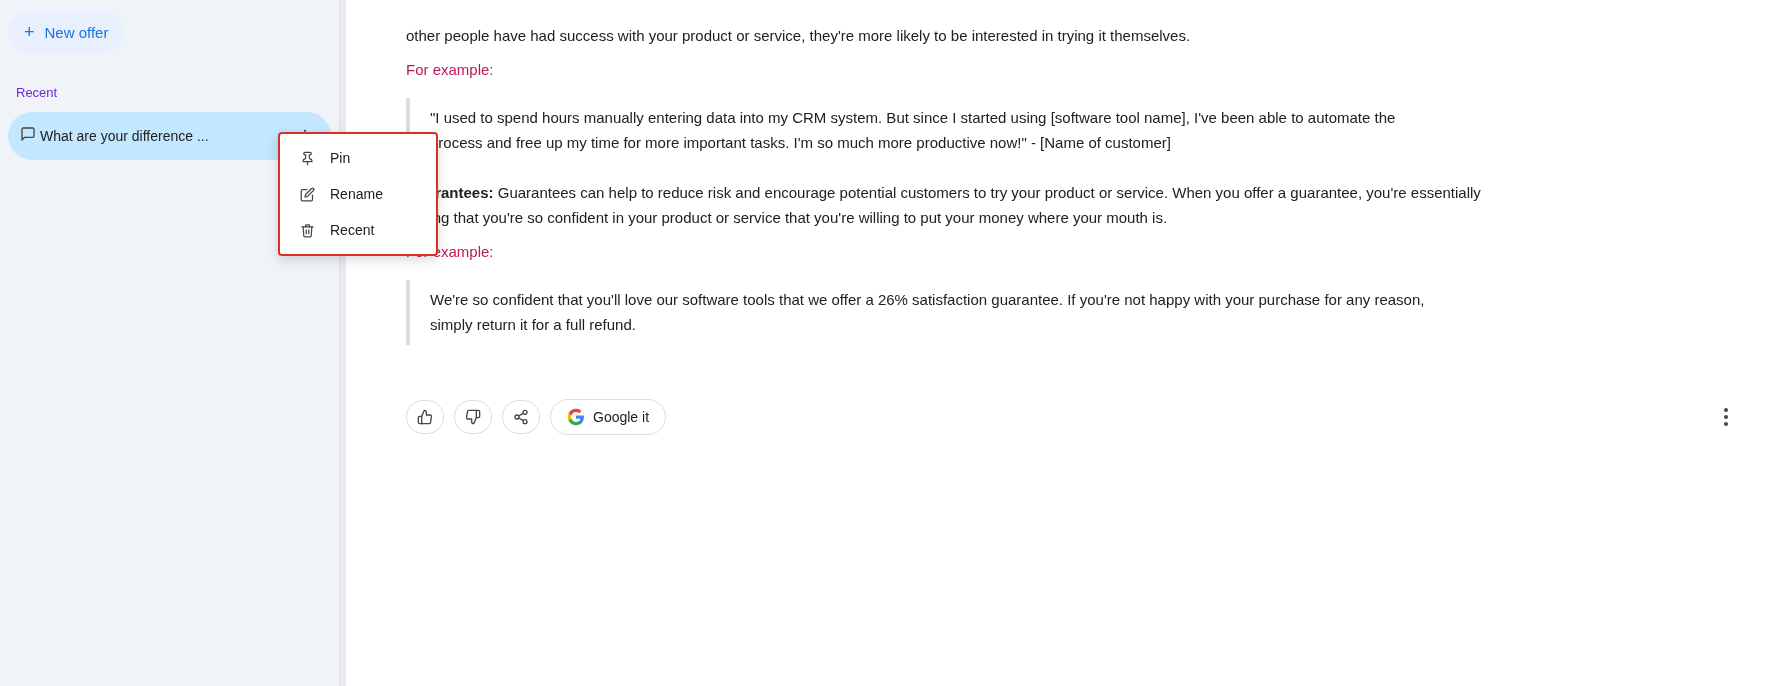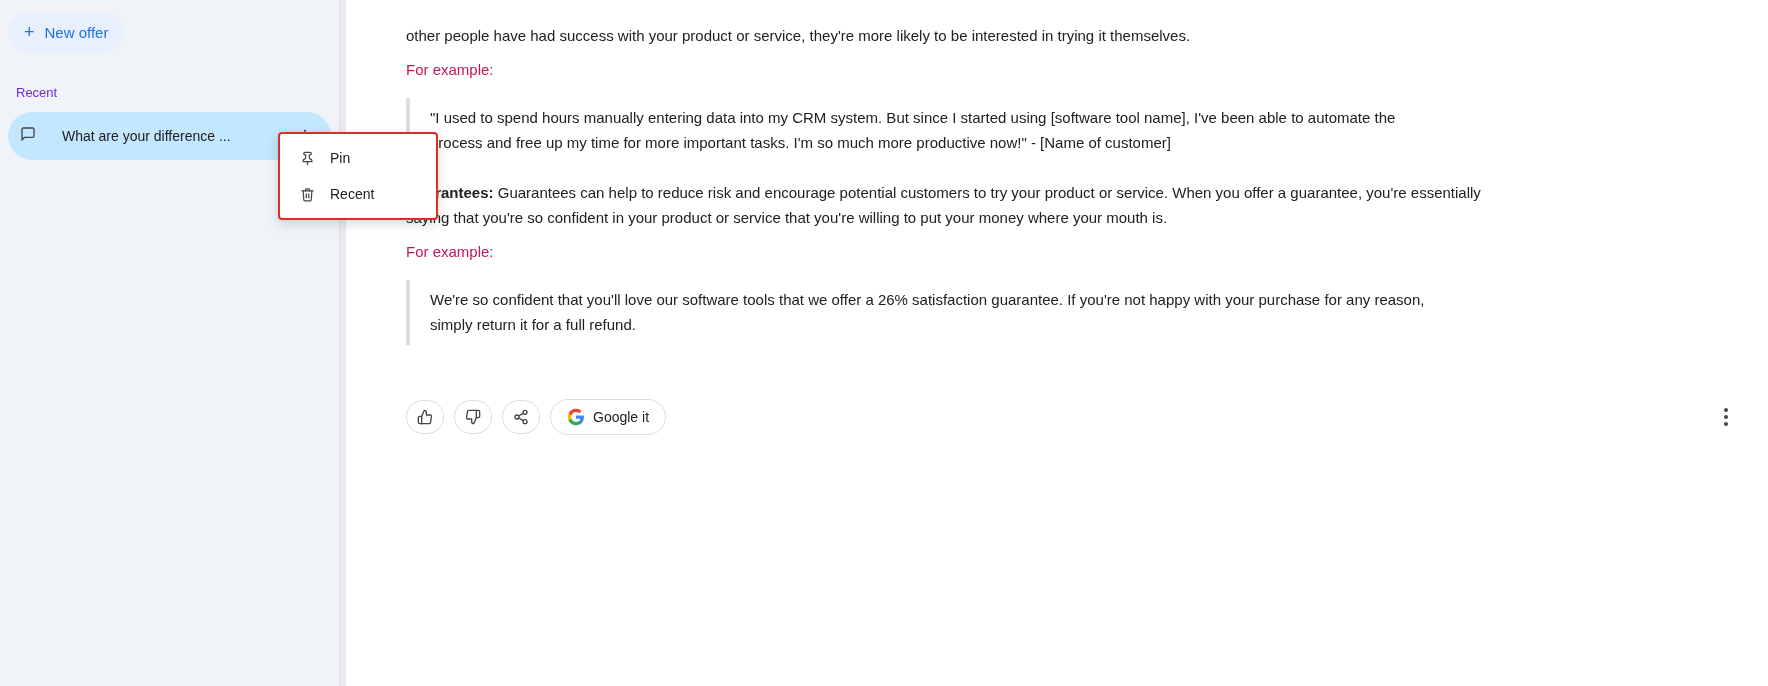--- a/index.html
+++ b/index.html
@@ -54,21 +54,21 @@
       margin-top: 16px;
     }
 
     .chat-item {
       display: flex;
       align-items: center;
       padding: 10px 12px;
       border-radius: 24px;
       background: #c2e7ff;
       cursor: pointer;
-      gap: 26px;
+      gap: 4px;
       position: relative;
     }
 
     .chat-item .chat-icon {
       font-size: 16px;
       color: #444746;
       flex-shrink: 0;
     }
 
     .chat-item .chat-title {
@@ -282,20 +282,29 @@
 
       <div class="context-menu">
         <div class="context-menu-item">
           <span class="menu-icon">
             <svg width="15" height="15" viewBox="0 0 24 24" fill="none" stroke="#444746" stroke-width="2" stroke-linecap="round" stroke-linejoin="round">
               <line x1="12" y1="17" x2="12" y2="22"></line>
               <path d="M5 17h14v-1.76a2 2 0 0 0-1.11-1.79l-1.78-.9A2 2 0 0 1 15 10.76V6h1a2 2 0 0 0 0-4H8a2 2 0 0 0 0 4h1v4.76a2 2 0 0 1-1.11 1.79l-1.78.9A2 2 0 0 0 5 15.24Z"></path>
             </svg>
           </span>
           <span>Pin</span>
+        </div>
+        <div class="context-menu-item">
+          <span class="menu-icon">
+            <svg width="15" height="15" viewBox="0 0 24 24" fill="none" stroke="#444746" stroke-width="2" stroke-linecap="round" stroke-linejoin="round">
+              <path d="M11 4H4a2 2 0 0 0-2 2v14a2 2 0 0 0 2 2h14a2 2 0 0 0 2-2v-7"></path>
+              <path d="M18.5 2.5a2.121 2.121 0 0 1 3 3L12 15l-4 1 1-4Z"></path>
+            </svg>
+          </span>
+          <span>Rename</span>
         </div>
         <div class="context-menu-item">
           <span class="menu-icon">
             <svg width="15" height="15" viewBox="0 0 24 24" fill="none" stroke="#444746" stroke-width="2" stroke-linecap="round" stroke-linejoin="round">
               <polyline points="3 6 5 6 21 6"></polyline>
               <path d="M19 6l-1 14a2 2 0 0 1-2 2H8a2 2 0 0 1-2-2L5 6"></path>
               <path d="M10 11v6"></path>
               <path d="M14 11v6"></path>
               <path d="M9 6V4a1 1 0 0 1 1-1h4a1 1 0 0 1 1 1v2"></path>
             </svg>

